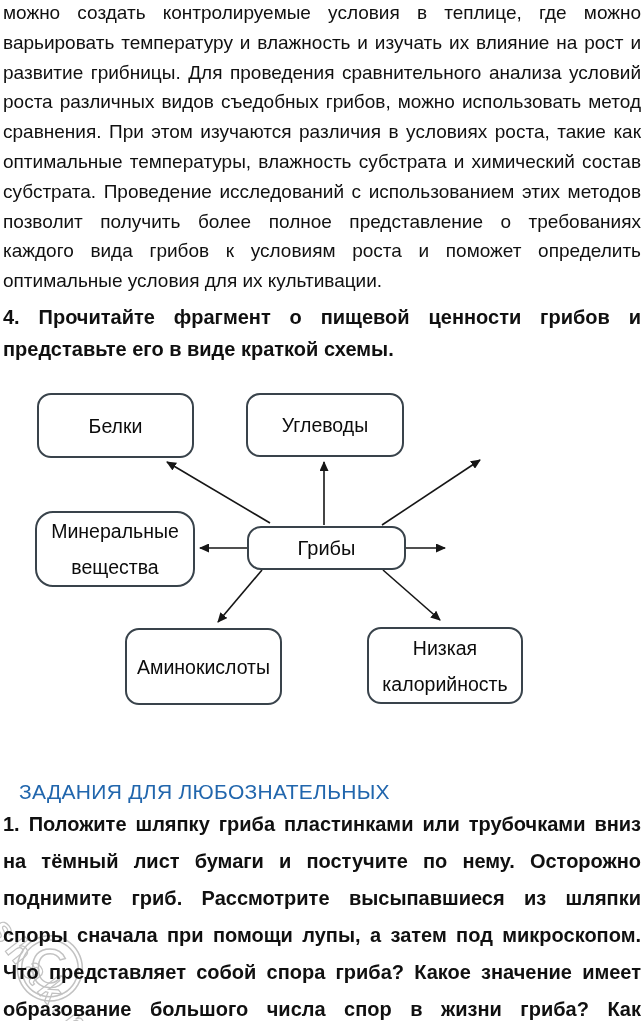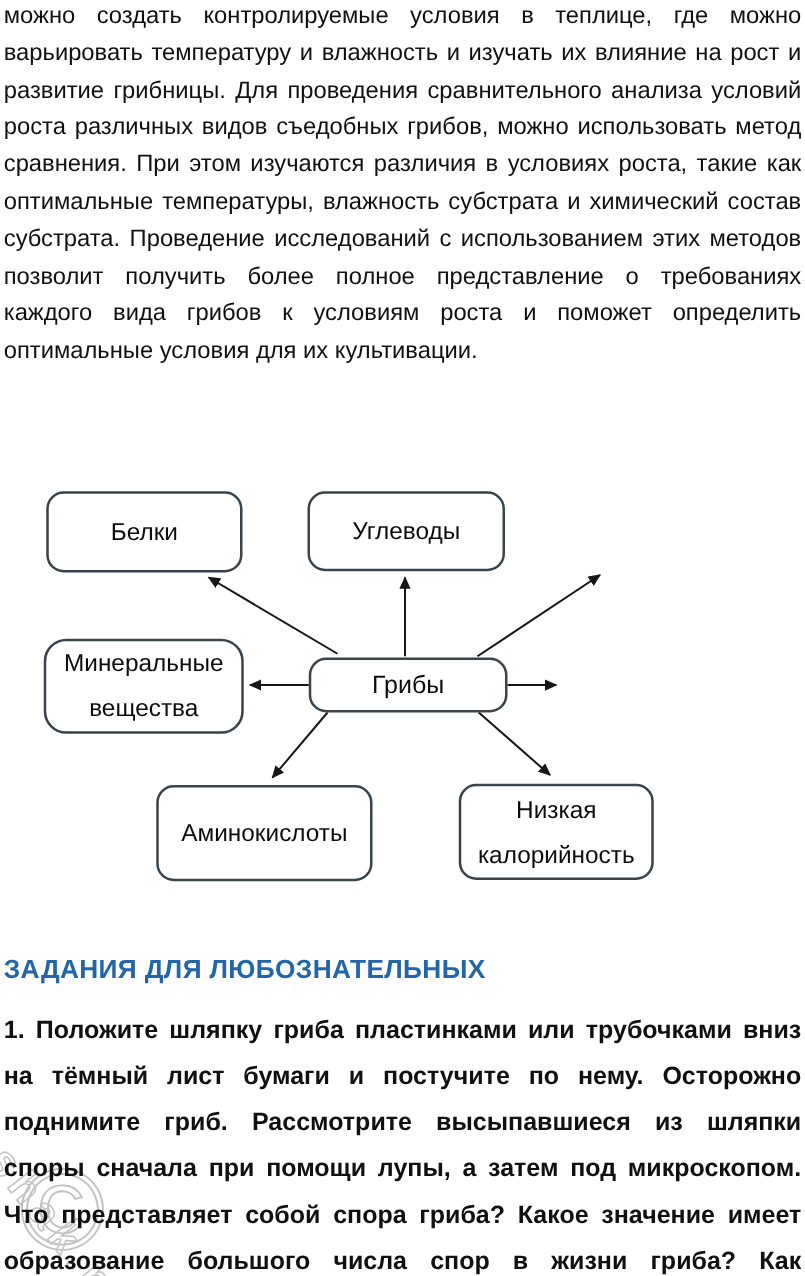--- a/index.html
+++ b/index.html
@@ -39,22 +39,22 @@
   }
   .intro{
     top:-2px;
     font-size:19px;line-height:29.8px;
   }
   .task4{
     top:302px;
     font-size:20px;font-weight:700;line-height:31.5px;
   }
   .section-heading{
-    position:absolute;left:3px;top:764px;margin:0;
-    font-size:21px;font-weight:700;letter-spacing:0.3px;
+    position:absolute;left:3px;top:764px;margin:16px;
+    font-size:21px;font-weight:400;letter-spacing:0.3px;
     color:var(--heading-blue);
   }
   .task1{
     top:806px;
     font-size:20px;font-weight:700;line-height:37px;
   }
   
   .diagram{position:absolute;left:0;top:385px;width:644px;height:330px;}
   .arrows{position:absolute;left:0;top:0;width:644px;height:330px;}
   .arrows line{stroke:#161616;stroke-width:1.6;}
@@ -66,38 +66,39 @@
     display:flex;align-items:center;justify-content:center;
     text-align:center;
     font-size:19.5px;line-height:36px;color:#0c0c0c;
     padding:0 10px;
   }
   .n0{left:37px;top:8px;width:157px;height:65px;}
   .n1{left:246px;top:8px;width:158px;height:64px;}
   .n2{left:446px;top:5px;width:161px;height:67px;}
   .n3{left:35px;top:126px;width:160px;height:76px;border-radius:18px;}
   .n4{left:450px;top:127px;width:158px;height:73px;}
-  .n5{left:125px;top:243px;width:173px;height:77px;}
+  .n5{left:125px;top:243px;width:157px;height:77px;}
   .n6{left:367px;top:242px;width:156px;height:77px;}
   .center-node{left:247px;top:141px;width:159px;height:44px;font-size:20px;}
 </style>
 </head>
 <body>
 
 <div class="page">
 
   <div class="wm">
     <span class="wm-text">reshak.ru</span>
     <span class="wm-copy">©</span>
   </div>
 
   <div class="content">
 
     <p class="para intro">можно создать контролируемые условия в теплице, где можно варьировать температуру и влажность и изучать их влияние на рост и развитие грибницы. Для проведения сравнительного анализа условий роста различных видов съедобных грибов, можно использовать метод сравнения. При этом изучаются различия в условиях роста, такие как оптимальные температуры, влажность субстрата и химический состав субстрата. Проведение исследований с использованием этих методов позволит получить более полное представление о требованиях каждого вида грибов к условиям роста и поможет определить оптимальные условия для их культивации.</p>
 
+    <p class="para task4">4. Прочитайте фрагмент о пищевой ценности грибов и представьте его в виде краткой схемы.</p>
 
     <div class="diagram">
       <svg class="arrows" viewBox="0 0 644 330" aria-hidden="true">
         <defs>
           <marker id="ah" markerWidth="11" markerHeight="9" refX="9" refY="4.5" orient="auto" markerUnits="userSpaceOnUse">
             <path d="M0,0 L10,4.5 L0,9 z" fill="#161616"></path>
           </marker>
         </defs>
         <line x1="270" y1="138" x2="167" y2="77" marker-end="url(#ah)"></line>
         <line x1="324" y1="140" x2="324" y2="77" marker-end="url(#ah)"></line>

